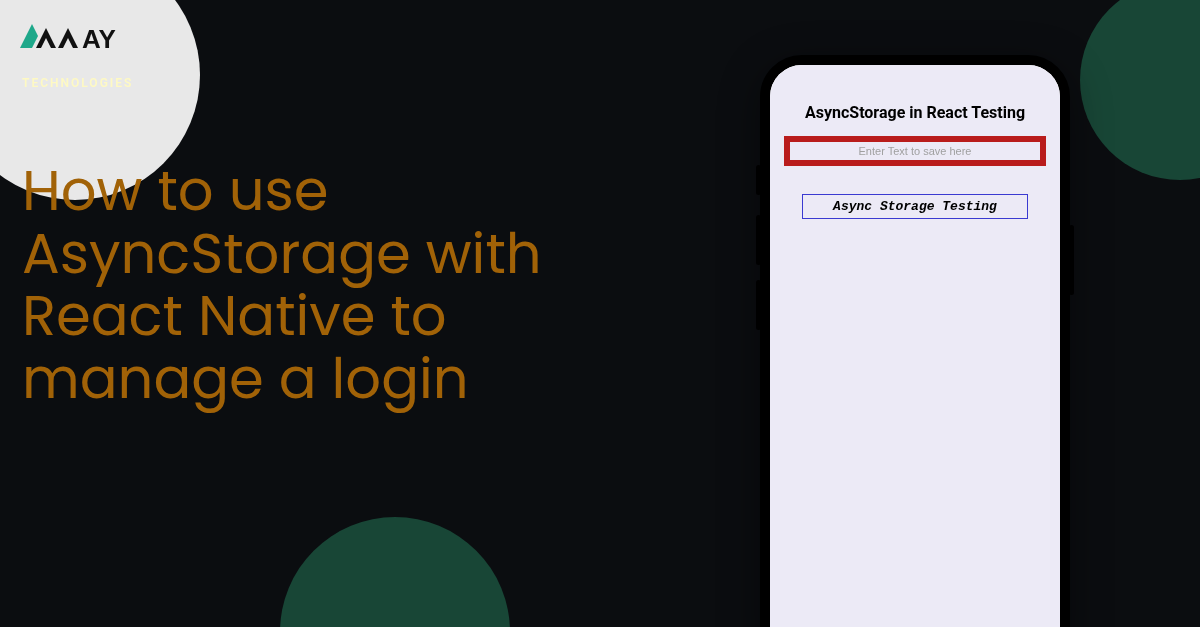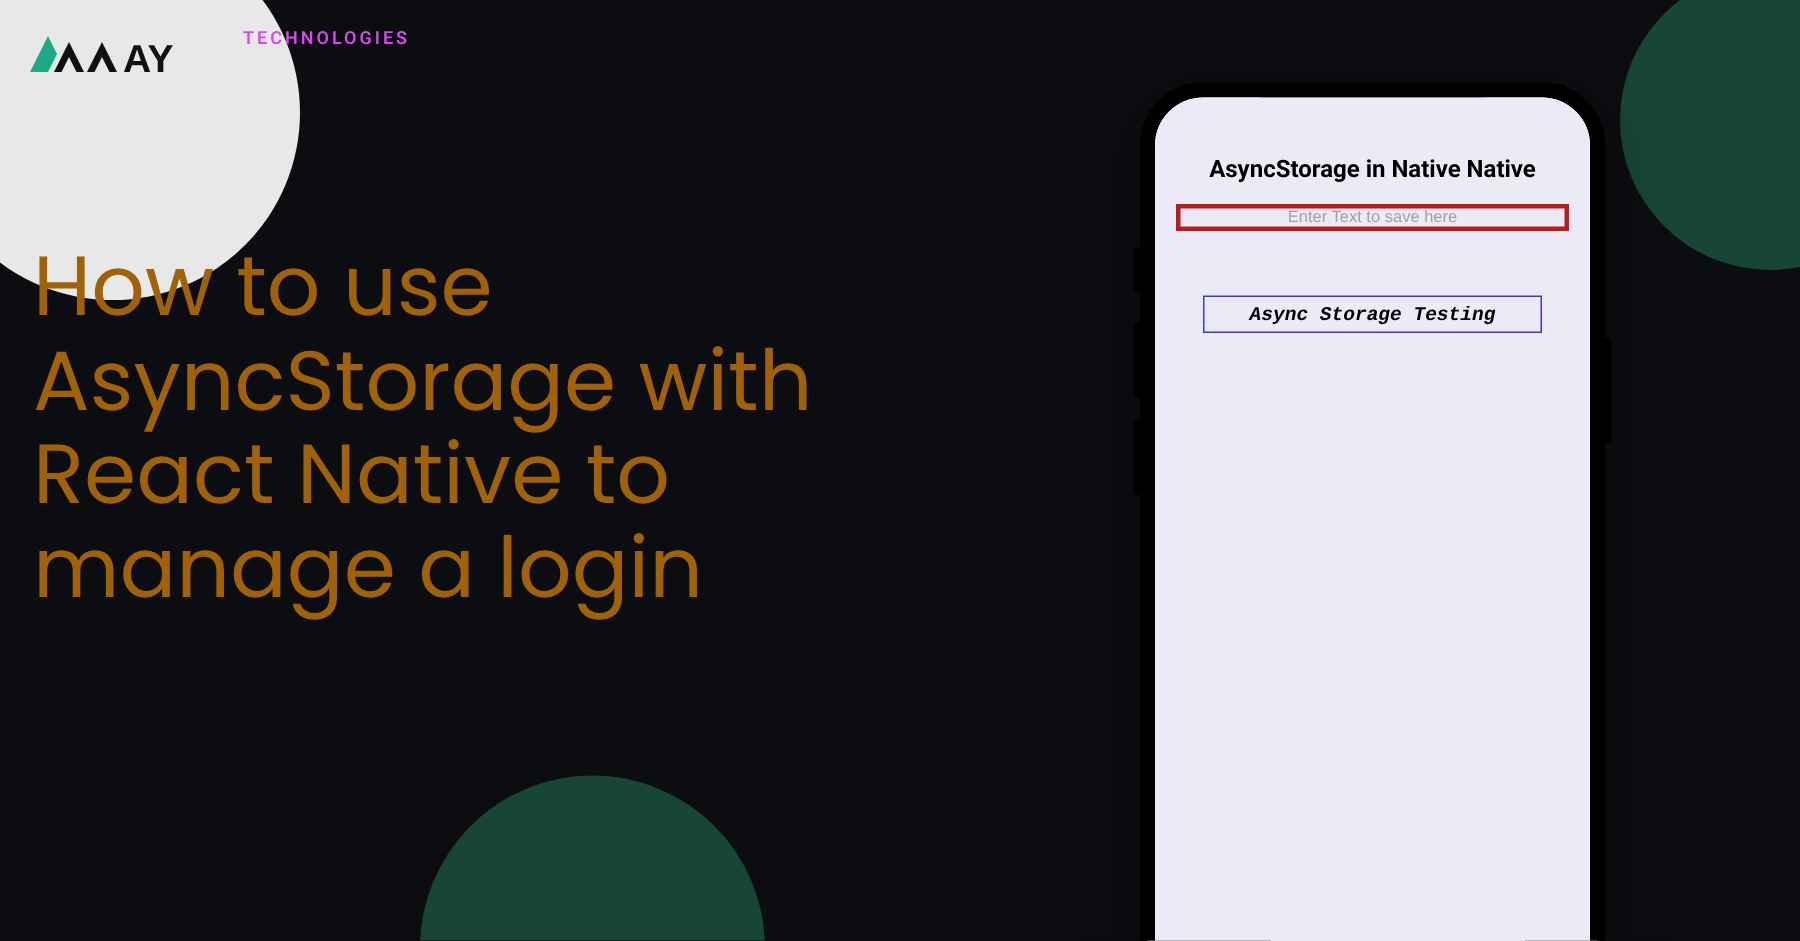--- a/index.html
+++ b/index.html
@@ -40,33 +40,34 @@
     background: #184636;
     border-radius: 50%;
   }
 
   
   .logo-wrap {
     position: absolute;
     top: 18px;
     left: 18px;
     display: flex;
+    flex-direction: column;
     align-items: flex-start;
   }
   .logo-mark {
     display: flex;
     align-items: flex-end;
     gap: 2px;
   }
   .logo-sub {
     font-size: 12px;
     letter-spacing: 2px;
-    color: #d946ef;
+    color: #fef9c3;
     font-weight: 600;
-    margin-top: 0;
+    margin-top: 14px;
     margin-left: 4px;
   }
 
   
   .headline {
     position: absolute;
     top: 160px;
     left: 22px;
     color: #a16207;
     font-size: 56px;
@@ -125,23 +126,23 @@
     text-align: center;
     font-size: 16px;
     font-weight: 700;
     color: #000;
     margin-top: 6px;
     margin-bottom: 14px;
   }
 
   .text-input {
     width: 100%;
-    height: 18px;
+    height: 30px;
     background: transparent;
-    border: 3px solid #b91c1c;
+    border: 6px solid #b91c1c;
     font-size: 11px;
     text-align: center;
     color: #888;
     outline: none;
   }
   .text-input::placeholder { color: #a0a0a0; }
 
   .gap { height: 28px; }
 
   .action-btn {
@@ -154,21 +155,21 @@
     letter-spacing: 1px;
     border: none;
     display: flex;
     align-items: center;
     justify-content: center;
     margin-bottom: 18px;
     cursor: pointer;
   }
 
   .result-box {
-    margin: 15px auto;
+    margin: 0 auto;
     border: 1.5px solid #3a3ad1;
     padding: 4px 30px;
     font-family: "Courier New", monospace;
     font-weight: 700;
     font-style: italic;
     font-size: 13px;
     color: #000;
   }
 </style>
 </head>
@@ -192,21 +193,21 @@
 
 <h1 class="headline">How to use AsyncStorage with React Native to manage a login</h1>
 
 <div class="phone">
   <div class="side-btn left1"></div>
   <div class="side-btn left2"></div>
   <div class="side-btn left3"></div>
   <div class="side-btn right1"></div>
 
   <div class="screen">
-    <div class="app-title">AsyncStorage in Native Native</div>
+    <div class="app-title">AsyncStorage in React Testing</div>
 
     <input class="text-input" placeholder="Enter Text to save here" style="">
 
     <div class="gap"></div>
 
 
 
     <div class="result-box">Async Storage Testing</div>
   </div>
 </div>

